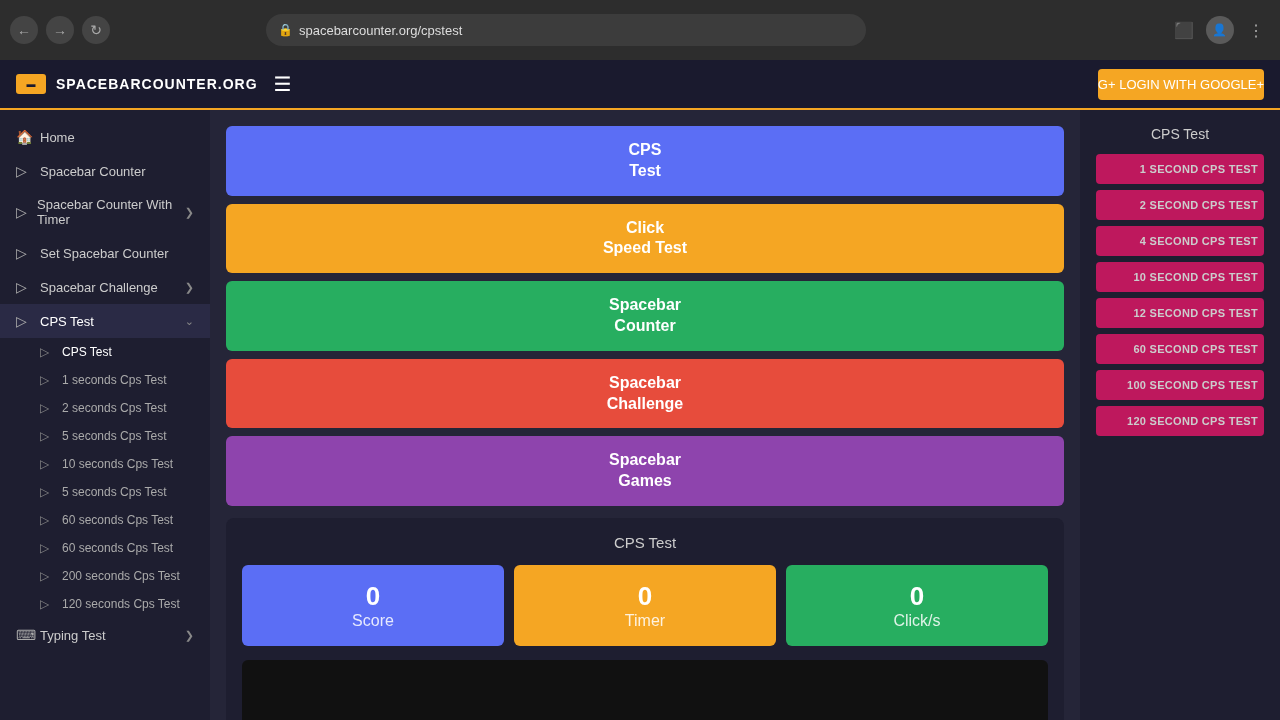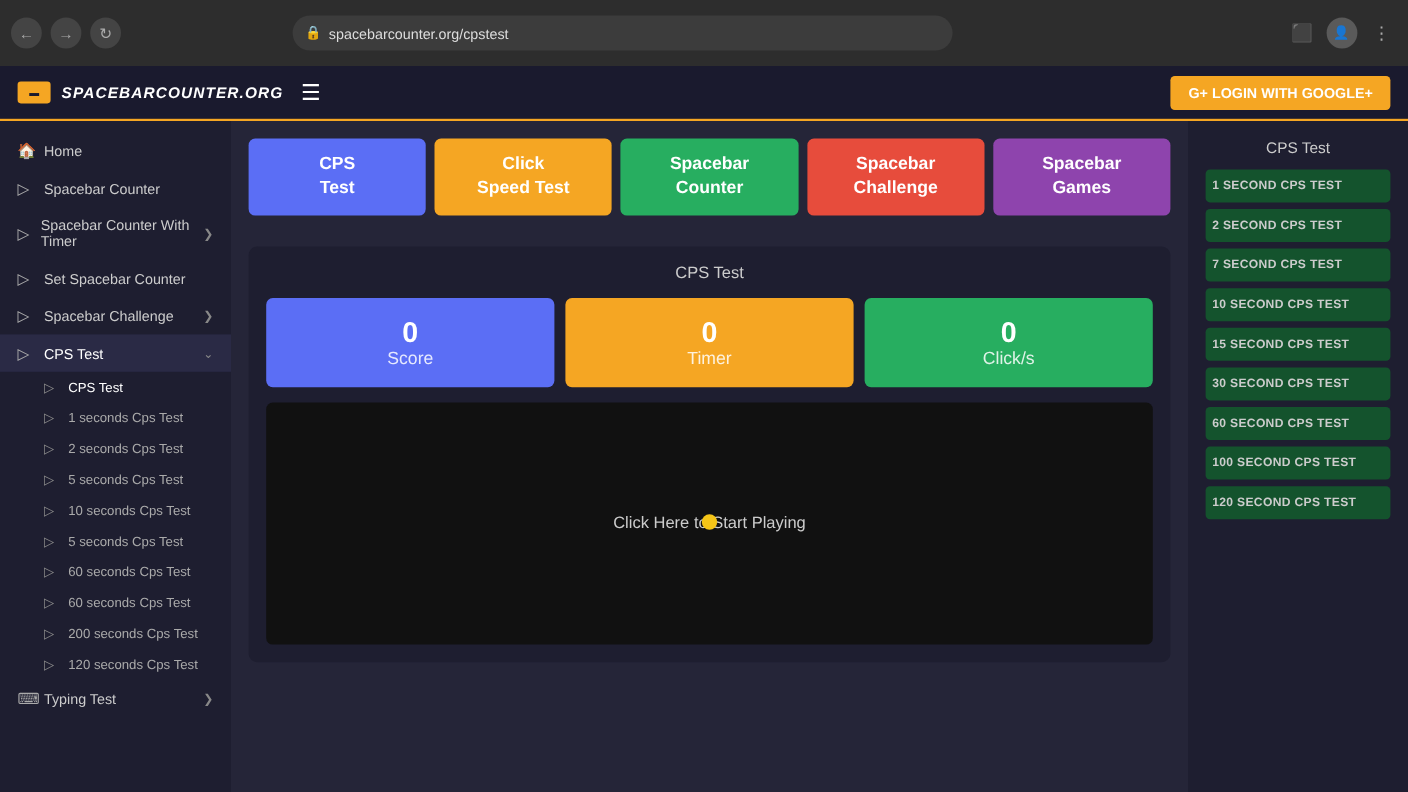--- a/index.html
+++ b/index.html
@@ -65,35 +65,35 @@
       display: flex; align-items: center; gap: 10px;
     }
     .logo-icon {
       width: 30px; height: 20px;
       background: #f5a623;
       border-radius: 3px;
       display: flex; align-items: center; justify-content: center;
       font-size: 10px;
     }
     .logo-text {
-      font-size: 14px; font-weight: bold; color: #fff; letter-spacing: 1px; font-style: italic;
+      font-size: 14px; font-weight: bold; color: #fff; letter-spacing: 1px;
     }
     .hamburger-btn {
       margin-left: 16px;
       font-size: 20px; color: #fff; cursor: pointer;
     }
     .login-btn {
       margin-left: auto;
       background: #f5a623;
       color: #fff;
       border: none;
-      padding: 8px 16px;
+      padding: 8px 0;
       border-radius: 4px;
       font-size: 13px;
-      font-weight: bold;
+      font-weight: normal;
       cursor: pointer;
     }
 
     
     .main-layout {
       display: flex;
       height: calc(720px - 60px - 50px);
     }
 
     
@@ -133,21 +133,22 @@
       flex: 1;
       padding: 16px;
       overflow-y: auto;
       background: #252538;
     }
 
     
     .top-cards {
       display: flex;
       gap: 8px;
-      margin-bottom: 28px;
+      margin-bottom: 12px;
+      flex-direction: column;
     }
     .top-card {
       flex: 1;
       padding: 14px 10px;
       border-radius: 6px;
       text-align: center;
       font-size: 16px;
       font-weight: bold;
       cursor: pointer;
       line-height: 1.3;
@@ -230,23 +231,23 @@
       flex-shrink: 0;
     }
     .right-sidebar-title {
       text-align: center;
       font-size: 14px;
       color: #ccc;
       margin-bottom: 12px;
     }
     .cps-link {
       display: block;
-      background: #14532d;
+      background: #be185d;
       color: #ccc;
-      text-align: left;
+      text-align: right;
       padding: 9px 6px;
       border-radius: 4px;
       font-size: 11px;
       font-weight: bold;
       cursor: pointer;
       margin-bottom: 6px;
       letter-spacing: 0.3px;
     }
   </style>
 </head>
@@ -398,22 +399,21 @@
         <span class="play-text">Click Here to Start Playing</span>
         <div class="cursor-dot"></div>
       </div>
     </div>
   </div>
 
   <div class="right-sidebar">
     <div class="right-sidebar-title">CPS Test</div>
     <a class="cps-link">1 SECOND CPS TEST</a>
     <a class="cps-link">2 SECOND CPS TEST</a>
-    <a class="cps-link">7 SECOND CPS TEST</a>
+    <a class="cps-link">4 SECOND CPS TEST</a>
     <a class="cps-link">10 SECOND CPS TEST</a>
-    <a class="cps-link">15 SECOND CPS TEST</a>
-    <a class="cps-link">30 SECOND CPS TEST</a>
+    <a class="cps-link">12 SECOND CPS TEST</a>
     <a class="cps-link">60 SECOND CPS TEST</a>
     <a class="cps-link">100 SECOND CPS TEST</a>
     <a class="cps-link">120 SECOND CPS TEST</a>
   </div>
 
 </div>
 
 </body></html>

